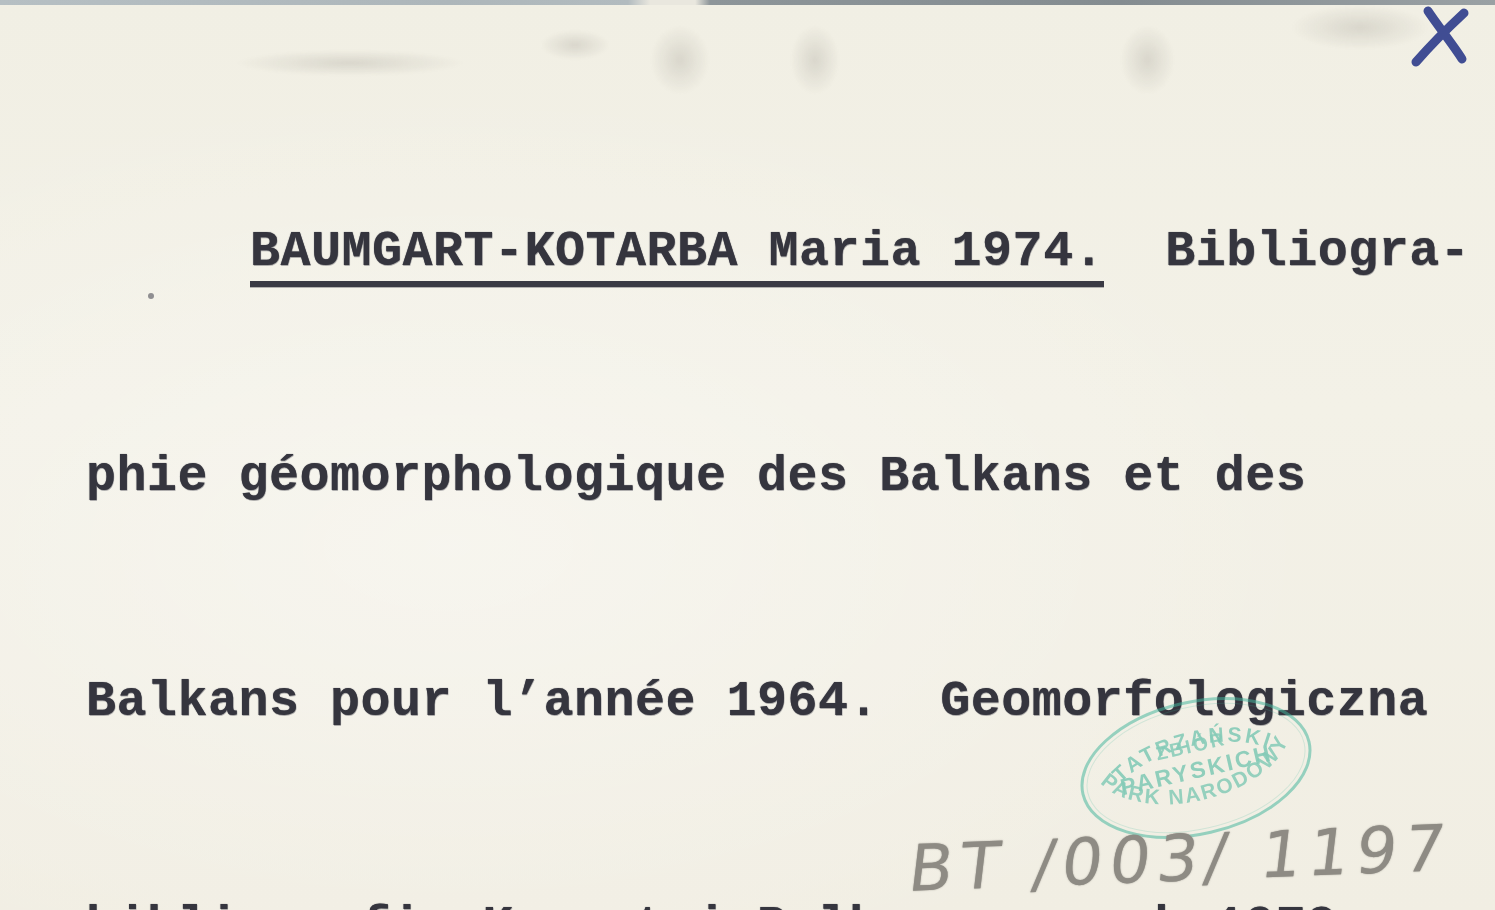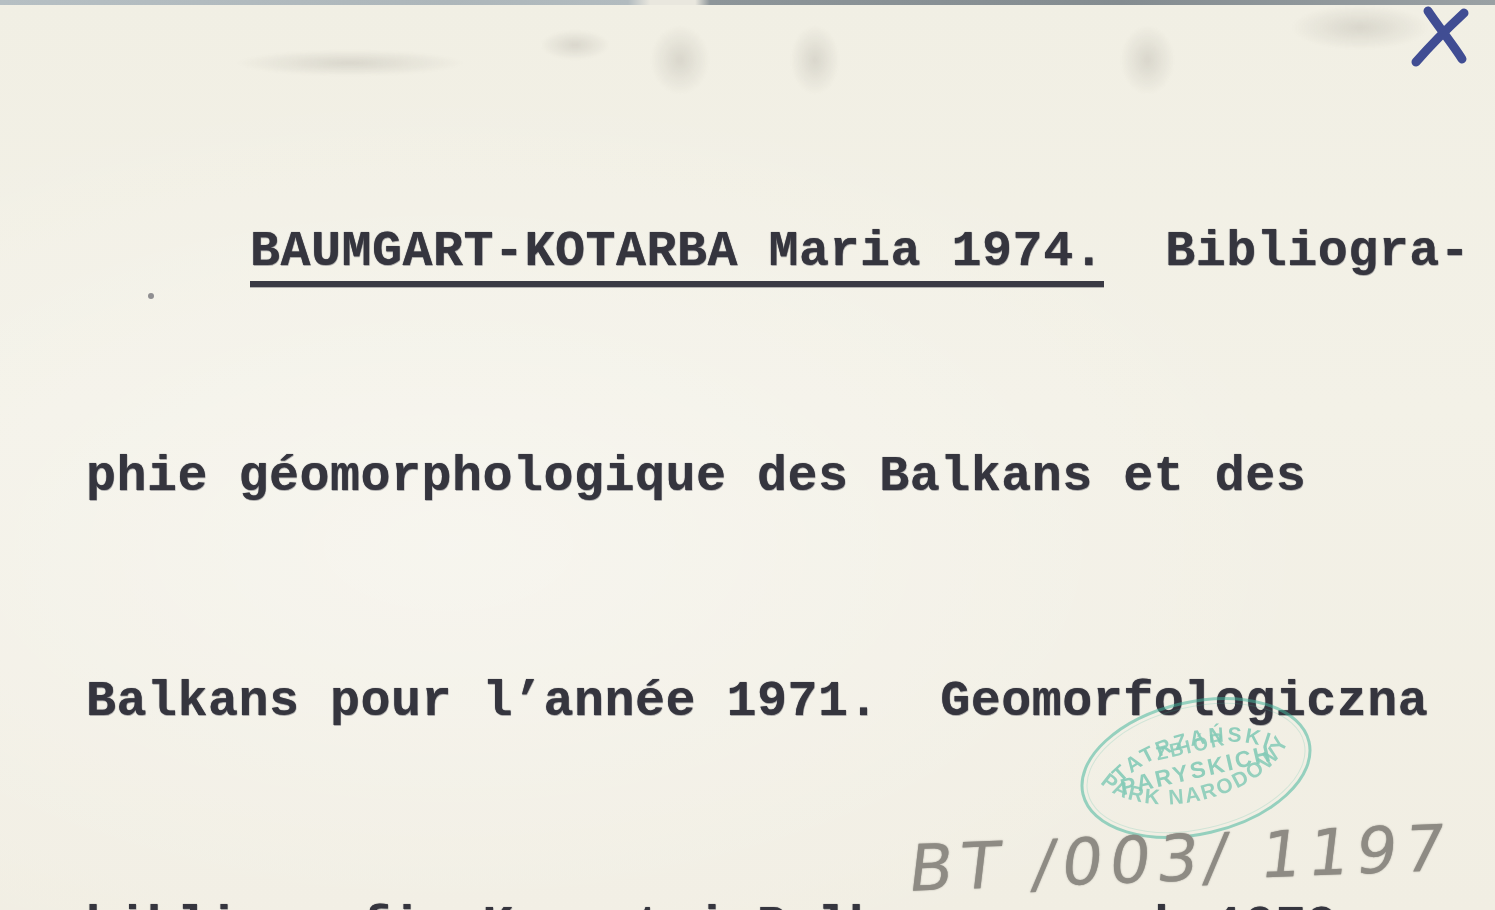--- a/index.html
+++ b/index.html
@@ -108,21 +108,21 @@
 <div class="smudge" style="left:235px; top:50px; width:230px; height:26px;"></div>
 <div class="smudge" style="left:540px; top:30px; width:70px; height:30px;"></div>
 <div class="smudge" style="left:650px; top:25px; width:60px; height:70px;"></div>
 <div class="smudge" style="left:790px; top:25px; width:50px; height:70px;"></div>
 <div class="smudge" style="left:1120px; top:25px; width:55px; height:70px;"></div>
 <div class="smudge" style="left:1290px; top:5px; width:140px; height:45px;"></div>
 
 <div class="typed-block">
   <div class="typed-line first"><span class="u-seg">BAUMGART-KOTARBA Maria 1974.</span><span>  Bibliogra-</span></div>
   <div class="typed-line"><span>phie géomorphologique des Balkans et des</span></div>
-  <div class="typed-line"><span>Balkans pour l’année 1971.  Geomorfologiczna</span></div>
+  <div class="typed-line"><span>Balkans pour l’année 1964.  Geomorfologiczna</span></div>
   <div class="typed-line"><span>bibliografia Karpat i Bałkanu za rok 1972.  -</span></div>
   
 </div>
 
 <div class="ink-dot" style="left:148px; top:293px;"></div>
 
 <svg class="stamp" viewBox="0 0 260 172">
   <g transform="rotate(-13 130 86)" fill="#43b59c" stroke="none" font-family="Liberation Sans, sans-serif" font-weight="bold">
     <ellipse cx="130" cy="86" rx="116" ry="66" fill="none" stroke="#43b59c" stroke-width="3" opacity="0.85"></ellipse>
     <ellipse cx="130" cy="86" rx="111" ry="61" fill="none" stroke="#43b59c" stroke-width="1" opacity="0.3"></ellipse>

